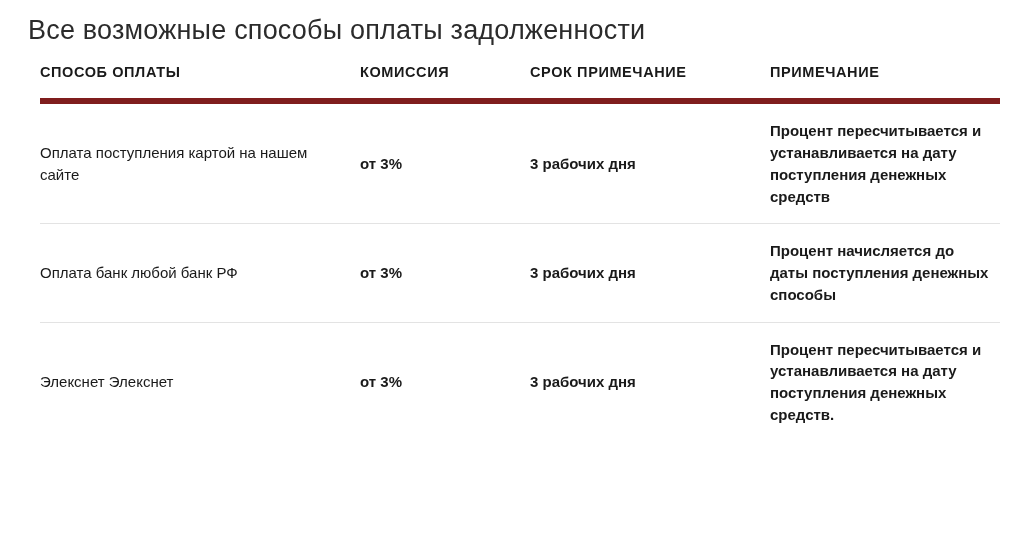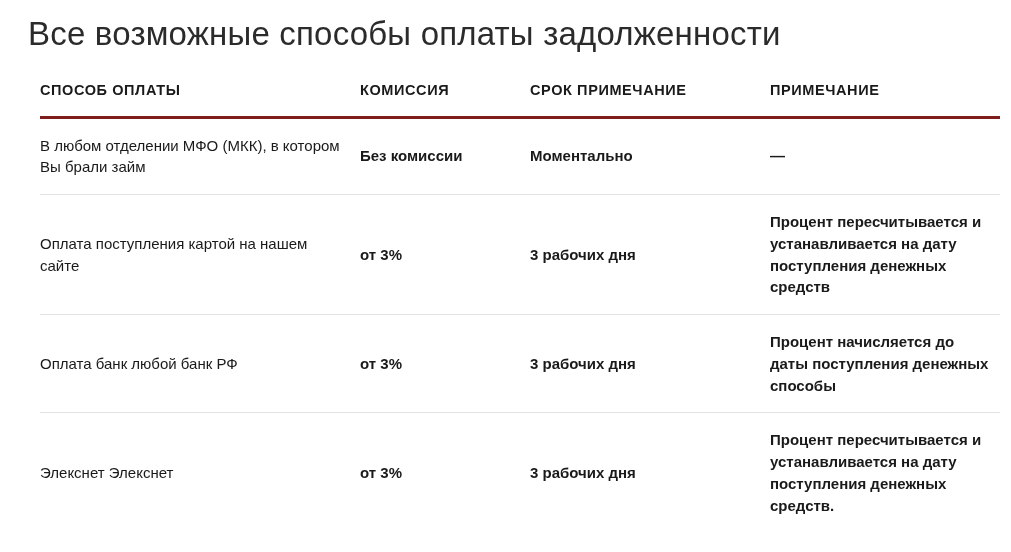--- a/index.html
+++ b/index.html
@@ -15,44 +15,44 @@
     overflow: hidden;
   }
   .page {
     position: relative;
     width: 1011px;
     height: 552px;
     box-sizing: border-box;
     padding: 14px 20px 0 20px;
   }
   .page-title {
-    font-size: 33px;
+    font-size: 27px;
     font-weight: 400;
     color: #2b2b2b;
     letter-spacing: 0.2px;
-    margin: 0 0 28px 8px;
+    margin: 0 0 18px 8px;
     line-height: 1.2;
   }
   table.payment-table {
     width: 960px;
     margin-left: 20px;
     border-collapse: collapse;
     table-layout: fixed;
   }
   table.payment-table thead th {
     text-align: left;
     font-size: 14.5px;
     font-weight: bold;
     letter-spacing: 0.6px;
     color: #1a1a1a;
     padding: 0 0 18px 0;
     vertical-align: top;
   }
   table.payment-table thead tr {
-    border-bottom: 3px solid #7f1d1d;
+    border-bottom: 6px solid #7f1d1d;
   }
   table.payment-table tbody tr {
     border-bottom: 1px solid #e3e3e3;
   }
   table.payment-table tbody tr:last-child {
     border-bottom: none;
   }
   table.payment-table td {
     vertical-align: middle;
     padding: 16px 10px 16px 0;
@@ -90,26 +90,20 @@
     <thead>
       <tr>
         <th>СПОСОБ ОПЛАТЫ</th>
         <th>КОМИССИЯ</th>
         <th>СРОК ПРИМЕЧАНИЕ</th>
         <th>ПРИМЕЧАНИЕ</th>
       </tr>
     </thead>
     <tbody>
       <tr>
-        <td class="cell-method">В любом отделении МФО (МКК), в котором Вы брали займ</td>
-        <td class="cell-fee">Без комиссии</td>
-        <td class="cell-term">Моментально</td>
-        <td class="cell-note dash">—</td>
-      </tr>
-      <tr>
         <td class="cell-method">Оплата поступления картой на нашем сайте</td>
         <td class="cell-fee">от 3%</td>
         <td class="cell-term">3 рабочих дня</td>
         <td class="cell-note">Процент пересчитывается и устанавливается на дату поступления денежных средств</td>
       </tr>
       <tr>
         <td class="cell-method">Оплата банк любой банк РФ</td>
         <td class="cell-fee">от 3%</td>
         <td class="cell-term">3 рабочих дня</td>
         <td class="cell-note">Процент начисляется до даты поступления денежных способы</td>

